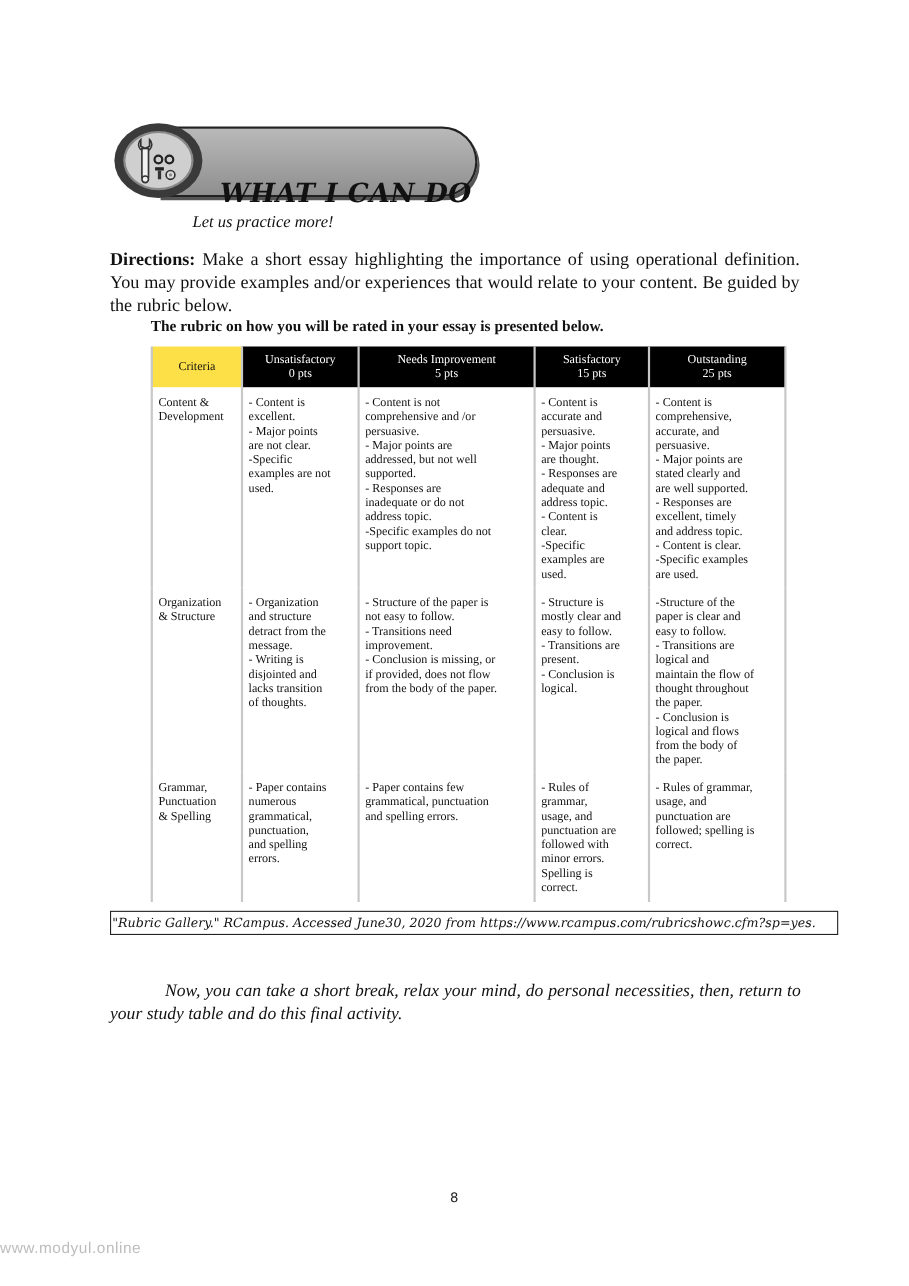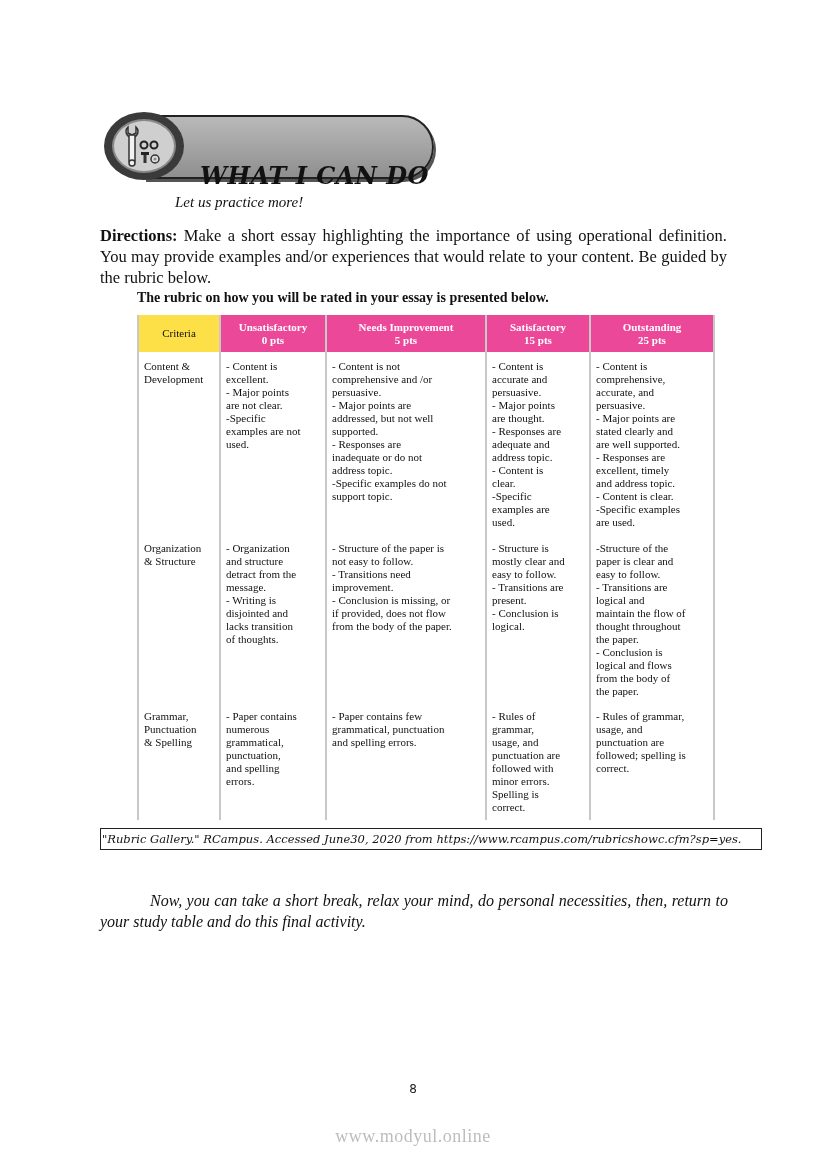--- a/index.html
+++ b/index.html
@@ -14,34 +14,34 @@
 
   .intro { position: absolute; left: 175px; top: 194px; font-style: italic; font-size: 15px; font-family: "Liberation Serif", serif; text-align: center; }
 
   .directions { position: absolute; left: 100px; top: 225px; width: 627px; font-family: "Liberation Serif", serif; font-size: 16.5px; line-height: 21px; text-align: justify; }
   .directions b { font-weight: bold; }
 
   .rubric-caption { position: absolute; left: 137px; top: 290px; font-family: "Liberation Serif", serif; font-weight: bold; font-size: 14px; }
 
   .rubric { position: absolute; left: 137px; top: 315px; width: 578px; border-collapse: collapse; font-family: "Liberation Serif", serif; font-size: 11px; line-height: 13px; }
   .rubric th, .rubric td { vertical-align: top; padding: 0 5px; border-left: 2px solid #c8c8c8; border-right: 2px solid #c8c8c8; }
-  .rubric th { height: 37px; vertical-align: middle; text-align: center; font-weight: bold; color: #fff; background: #ec4899; font-size: 11px; line-height: 13px; }
+  .rubric th { height: 37px; vertical-align: middle; text-align: center; font-weight: normal; color: #fff; background: #000000; font-size: 11px; line-height: 13px; }
   .rubric th.criteria-th { background: #fde047; color: #111; font-weight: normal; }
   .rubric td { padding-top: 8px; }
   .rubric tr.row1 td { height: 174px; }
   .rubric tr.row2 td { height: 160px; }
   .rubric tr.row3 td { height: 110px; }
   .cell-line { display: block; }
 
   .citation { position: absolute; left: 100px; top: 828px; width: 662px; height: 22px; border: 1.5px solid #222; box-sizing: border-box; font-family: "DejaVu Serif", serif; font-style: italic; font-size: 11.5px; line-height: 20px; padding-left: 1px; white-space: nowrap; overflow: hidden; }
 
   .closing { position: absolute; left: 100px; top: 890px; width: 628px; font-family: "Liberation Serif", serif; font-style: italic; font-size: 16px; line-height: 21px; text-indent: 50px; text-align: justify; }
 
   .page-number { position: absolute; left: 0; width: 826px; top: 1082px; text-align: center; font-family: "DejaVu Sans", sans-serif; font-size: 12px; color: #222; }
-  .watermark { position: absolute; left: 0; width: 826px; top: 1126px; text-align: center; font-family: Liberation Serif, serif; font-size: 18px; color: #bdbdbd; letter-spacing: 0.5px; }
+  .watermark { position: absolute; left: 0; width: 826px; top: 1126px; font-family: Liberation Sans, sans-serif; font-size: 14px; color: #bdbdbd; letter-spacing: 0.5px; }
 </style>
 </head>
 <body>
 
 <div class="banner">
   <div class="banner-pill"></div>
   <div class="banner-title">WHAT I CAN DO</div>
   <div class="banner-circle">
     <div class="banner-circle-inner">
       <svg width="60" height="50" viewBox="0 0 60 50">

